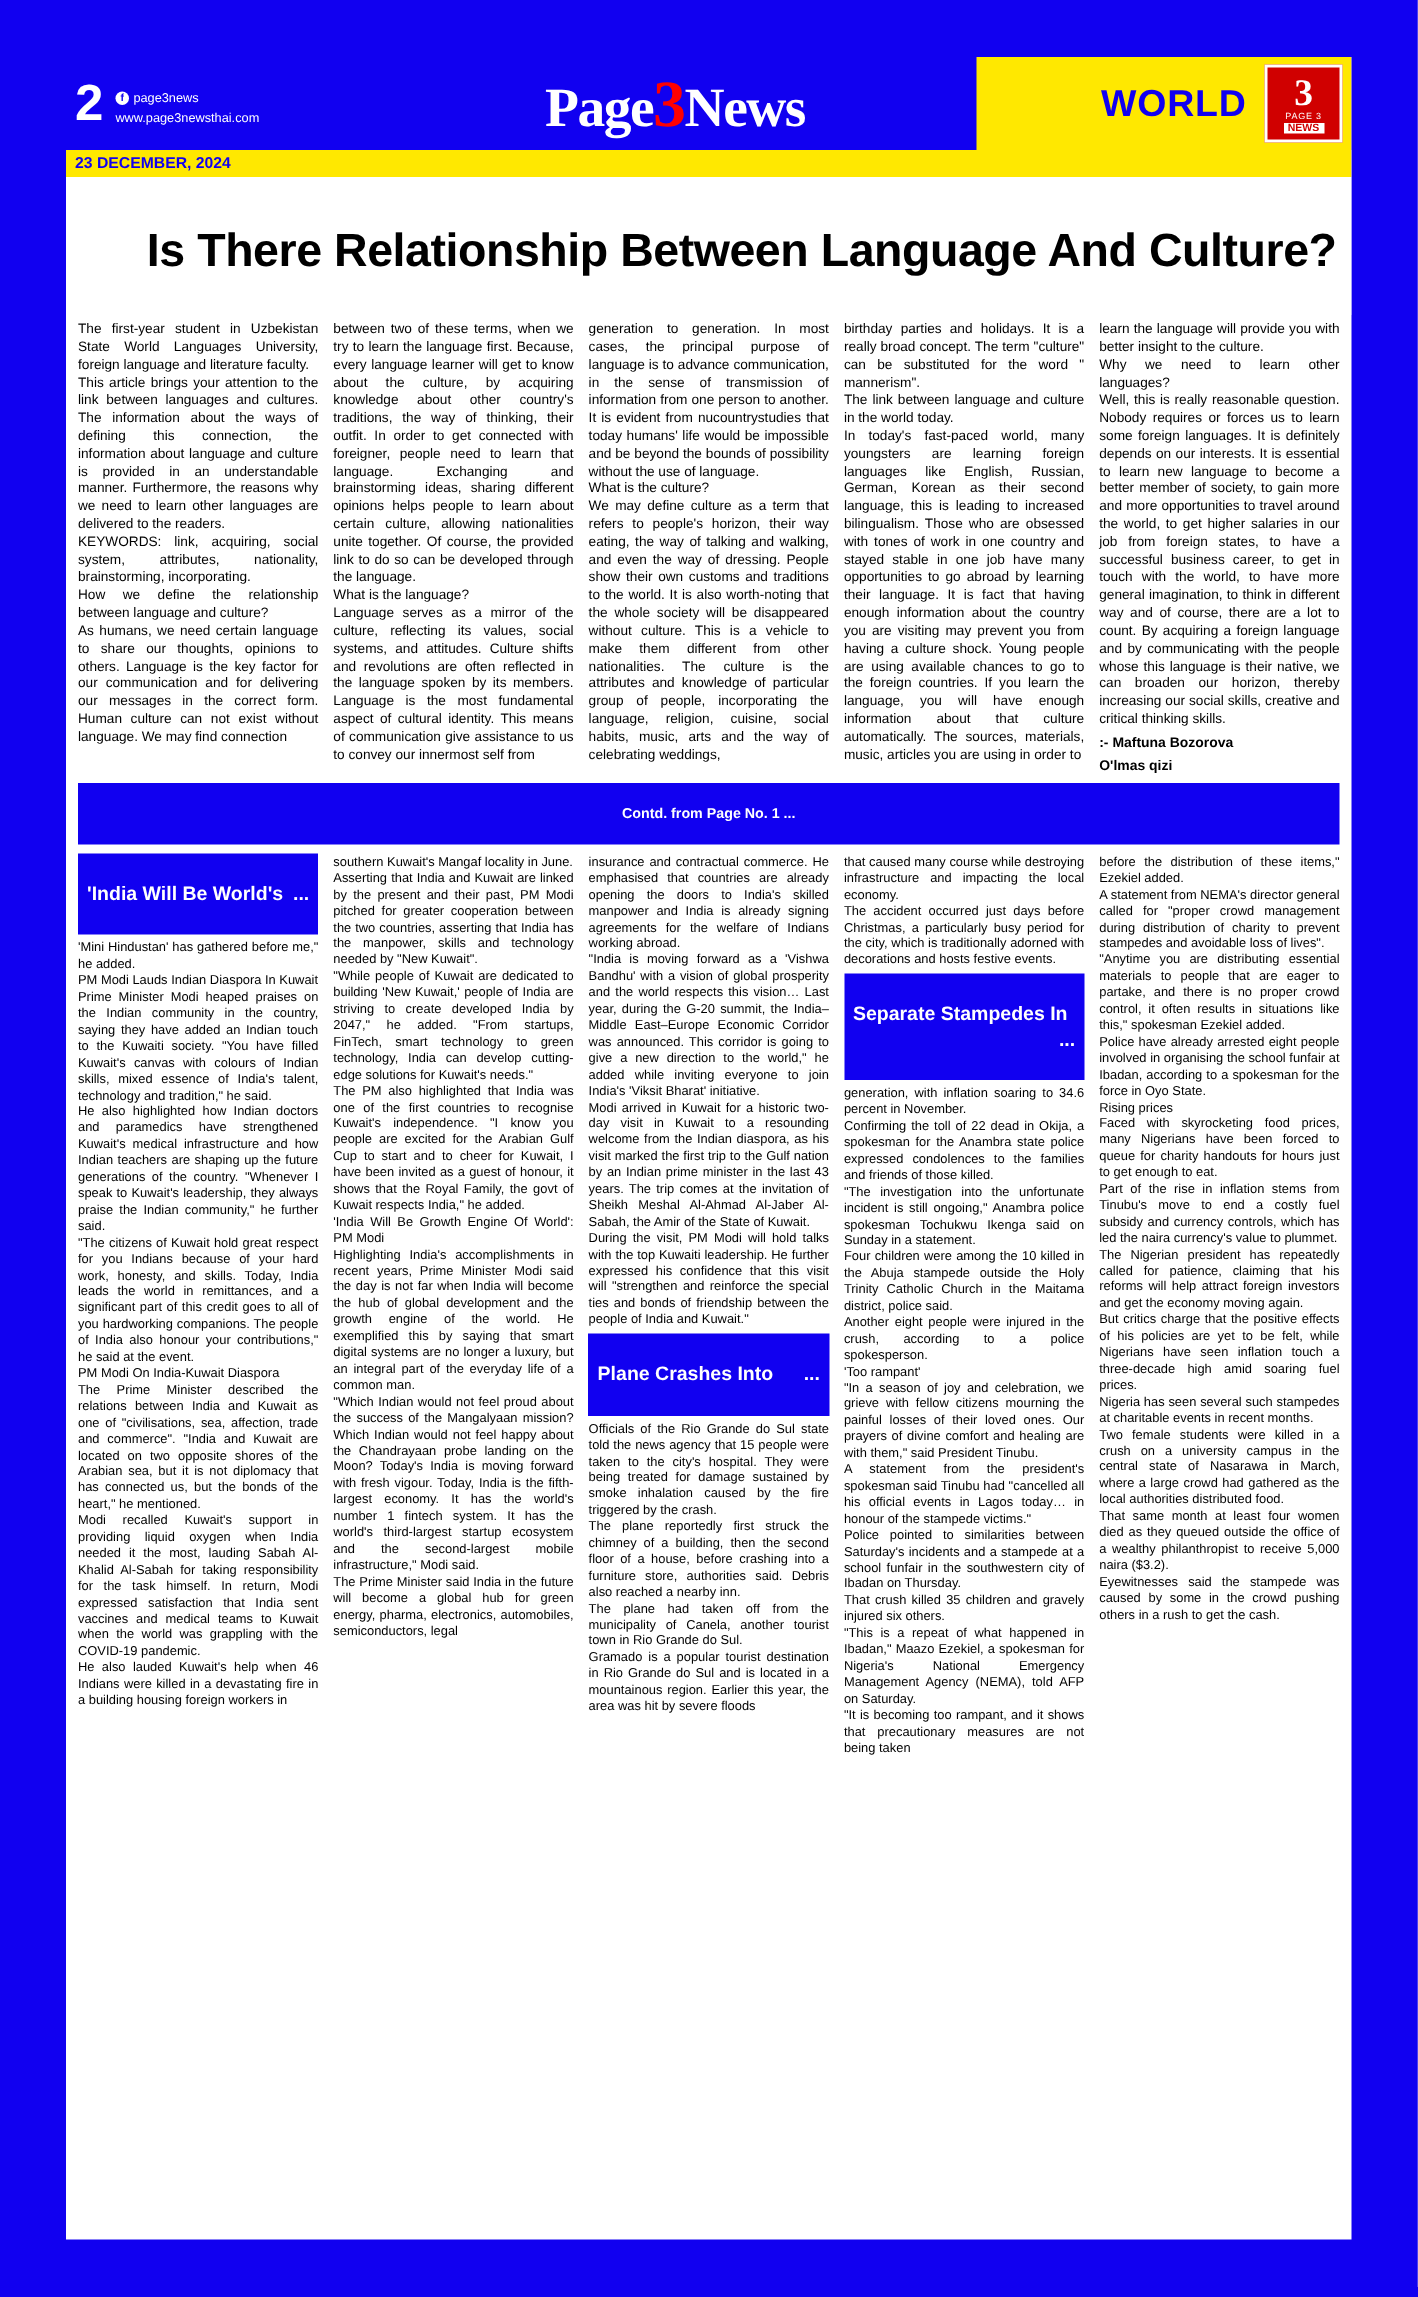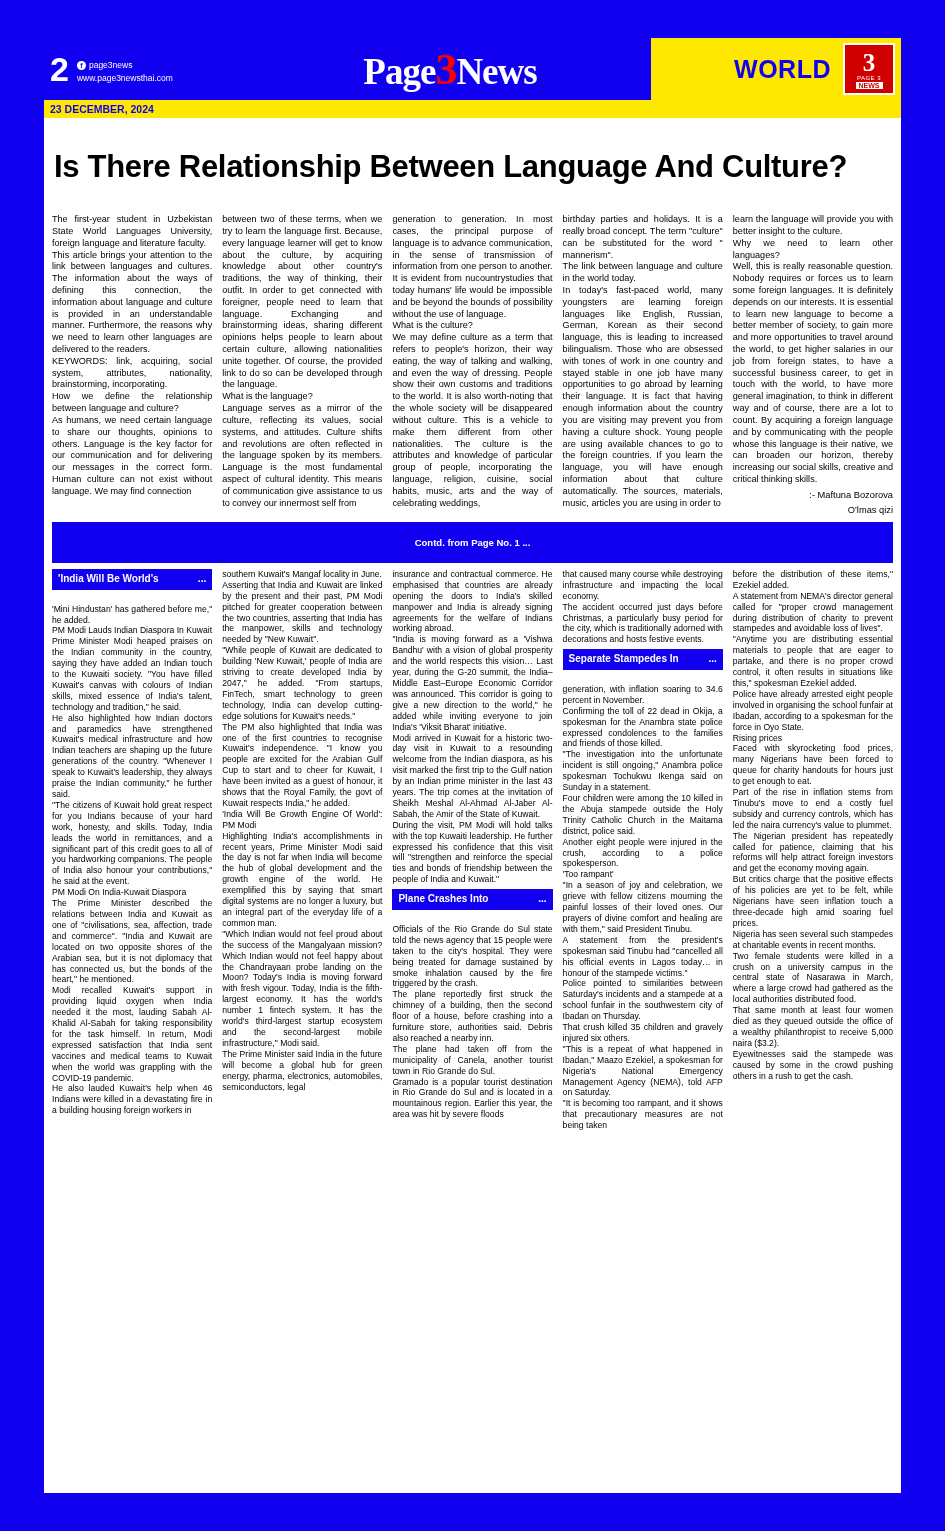--- a/index.html
+++ b/index.html
@@ -123,21 +123,21 @@
   .datebar .date {
     font-size: 10.5px;
     font-weight: bold;
     color: #1100f0;
     padding-left: 6px;
   }
   
   .headline-wrap {
     background: #ffffff;
     padding: 12px 10px 6px 10px;
-    text-align: left;
+    text-align: right;
   }
   .headline {
     font-size: 31px;
     font-weight: bold;
     color: #000000;
     letter-spacing: -0.3px;
     line-height: 1.05;
     font-family: "Liberation Sans", sans-serif;
   }
   
@@ -148,22 +148,22 @@
   }
   .col {
     flex: 1;
     font-size: 9.1px;
     line-height: 1.30;
     color: #000;
     text-align: justify;
   }
   .col p { margin: 0 0 0 0; }
   .sign {
-    text-align: right;
-    font-weight: normal;
+    text-align: left;
+    font-weight: bold;
     font-size: 9.3px;
     margin-top: 3px;
   }
   
   .contd-bar {
     margin: 6px 8px 4px 8px;
     background: #1100f0;
     color: #ffffff;
     text-align: center;
     font-size: 9.5px;
@@ -181,24 +181,24 @@
     font-size: 8.6px;
     line-height: 1.27;
     color: #000;
     text-align: justify;
   }
   .bcol p { margin: 0; }
   .subhead {
     display: inline-block;
     background: #1100f0;
     color: #ffffff;
-    font-size: 10px;
-    font-weight: bold;
-    padding: 4px 6px;
-    margin: 0 0 14px 0;
+    font-size: 13px;
+    font-weight: bold;
+    padding: 19px 6px;
+    margin: 0 0 3px 0;
     width: 100%;
   }
   .subhead .dots { float: right; font-weight: bold; }
 </style>
 </head>
 <body>
 
 <div class="page">
   <div class="paper">
 

